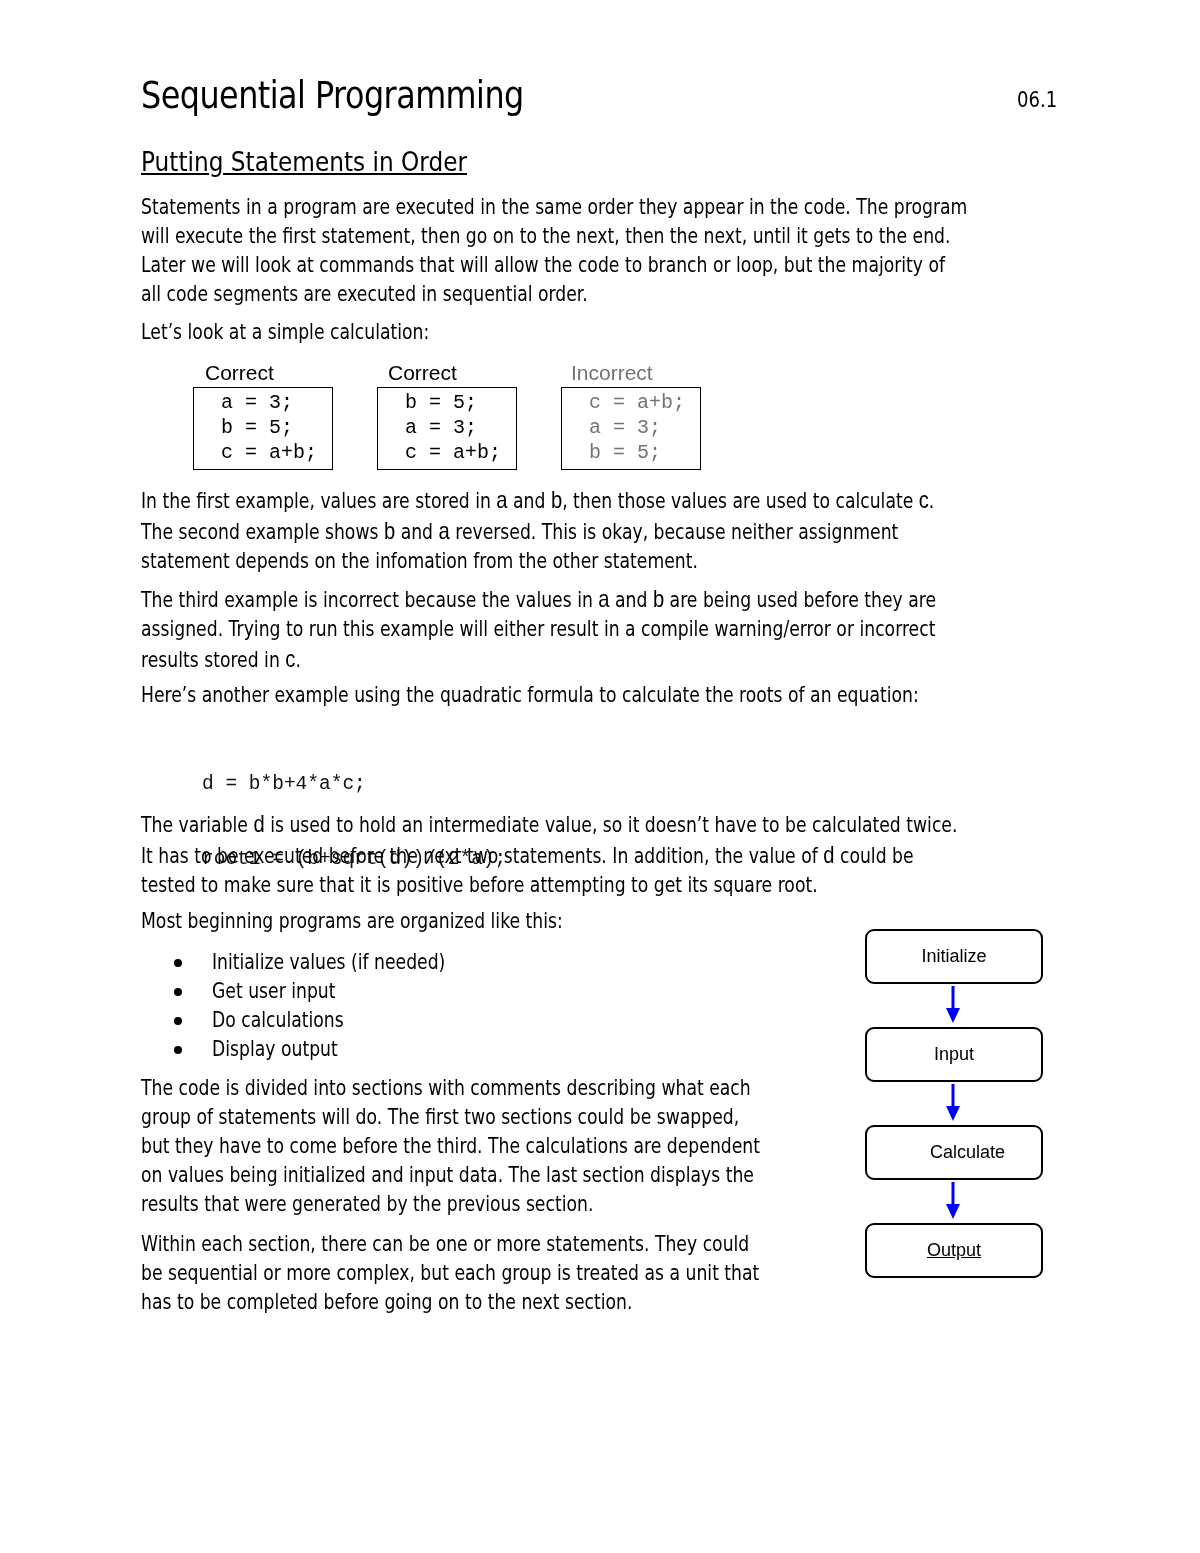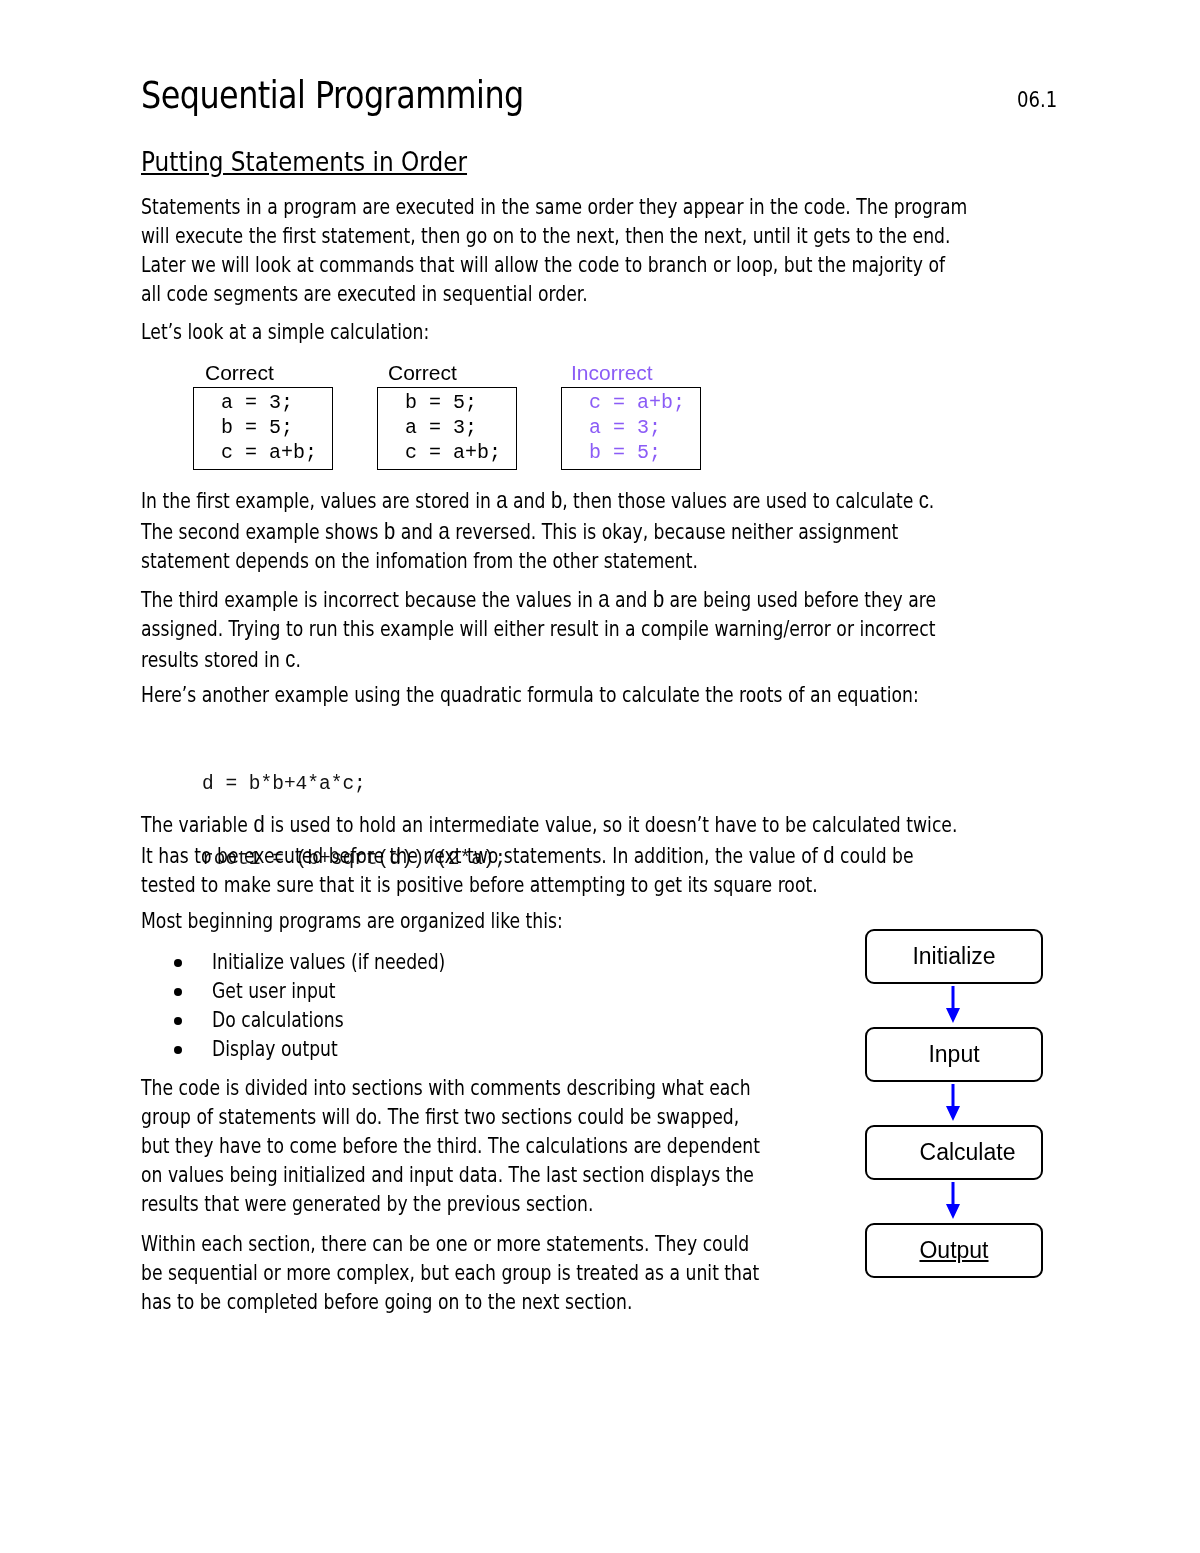--- a/index.html
+++ b/index.html
@@ -7,27 +7,27 @@
          font-family: "Liberation Sans", sans-serif; color: #000; }
   .page { position: absolute; left: 0; top: 0; width: 1200px; height: 1471px; }
   .title { position: absolute; left: 141px; top: 74px; font-size: 37px; letter-spacing: -0.6px; font-family: "DejaVu Sans", sans-serif; font-weight: normal; transform: scaleX(0.86); transform-origin: left top; }
   .pagenum { position: absolute; left: 1017px; top: 88px; font-size: 21px; font-family: "DejaVu Sans", sans-serif; transform: scaleX(0.86); transform-origin: left top;}
   .subtitle { position: absolute; left: 141px; top: 146px; font-size: 27px; text-decoration: underline; font-family: "DejaVu Sans", sans-serif; transform: scaleX(0.86); transform-origin: left top; }
   .para { position: absolute; left: 141px; font-size: 20.5px; line-height: 29px; font-family: "DejaVu Sans", sans-serif; transform: scaleX(0.84); transform-origin: left top; white-space: nowrap; }
   .para .line { display: block; }
   .v { font-family: "Liberation Sans", sans-serif; font-size: 24px; }
   .ex-label { position: absolute; font-size: 21px; font-family: "Liberation Sans", sans-serif; }
   .ex-box { position: absolute; width: 140px; height: 83px; border: 1.5px solid #000; box-sizing: border-box; padding: 2px 0 0 27px; font-family: "Liberation Mono", monospace; font-size: 20px; line-height: 25px; }
-  .red { color: #8b5cf6; }
+  .red { color: #737373; }
   .code { position: absolute; left: 202px; top: 722px; font-family: "Liberation Mono", monospace; font-size: 19.5px; line-height: 25px; color: #111; white-space: pre; }
   ul.bullets { position: absolute; left: 172px; top: 948px; margin: 0; padding: 0; list-style: none; }
   ul.bullets li { position: relative; height: 29px; line-height: 29px; font-size: 20.5px; font-family: "DejaVu Sans", sans-serif; padding-left: 40px; white-space: nowrap; }
   ul.bullets li .bullet { position: absolute; left: 2px; top: 11px; width: 8px; height: 8px; border-radius: 50%; background: #000; }
   ul.bullets li .txt { display: inline-block; transform: scaleX(0.84); transform-origin: left center; }
-  .flow-box { position: absolute; left: 865px; width: 178px; height: 55px; border: 2.5px solid #000; border-radius: 9px; box-sizing: border-box; text-align: center; line-height: 50px; font-size: 23px; font-family: "Liberation Sans", sans-serif; }
+  .flow-box { position: absolute; left: 865px; width: 178px; height: 55px; border: 2.5px solid #000; border-radius: 9px; box-sizing: border-box; text-align: center; line-height: 50px; font-size: 18px; font-family: "Liberation Sans", sans-serif; }
   .arrow { position: absolute; left: 944px; width: 18px; height: 38px; }
 </style>
 </head>
 <body>
 
 <div class="page">
 
   <div class="title">Sequential Programming</div>
   <div class="pagenum">06.1</div>
 

